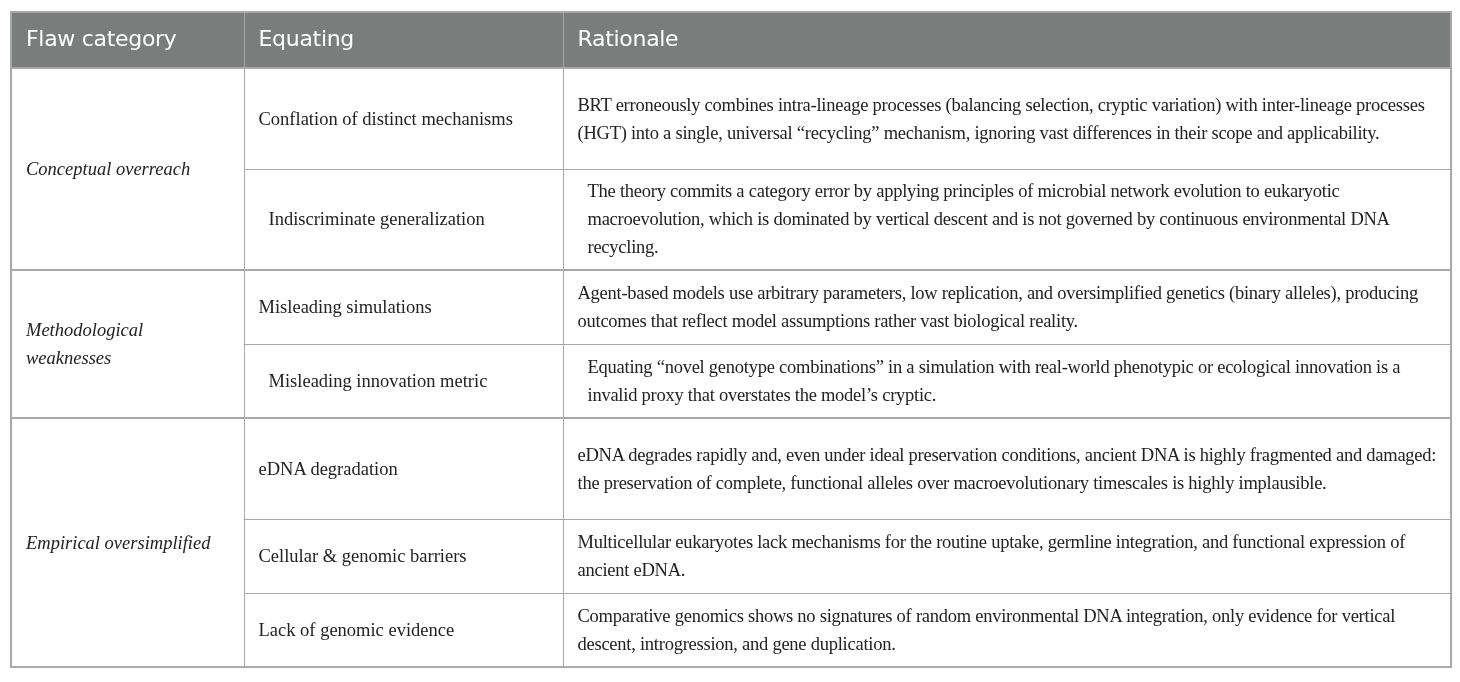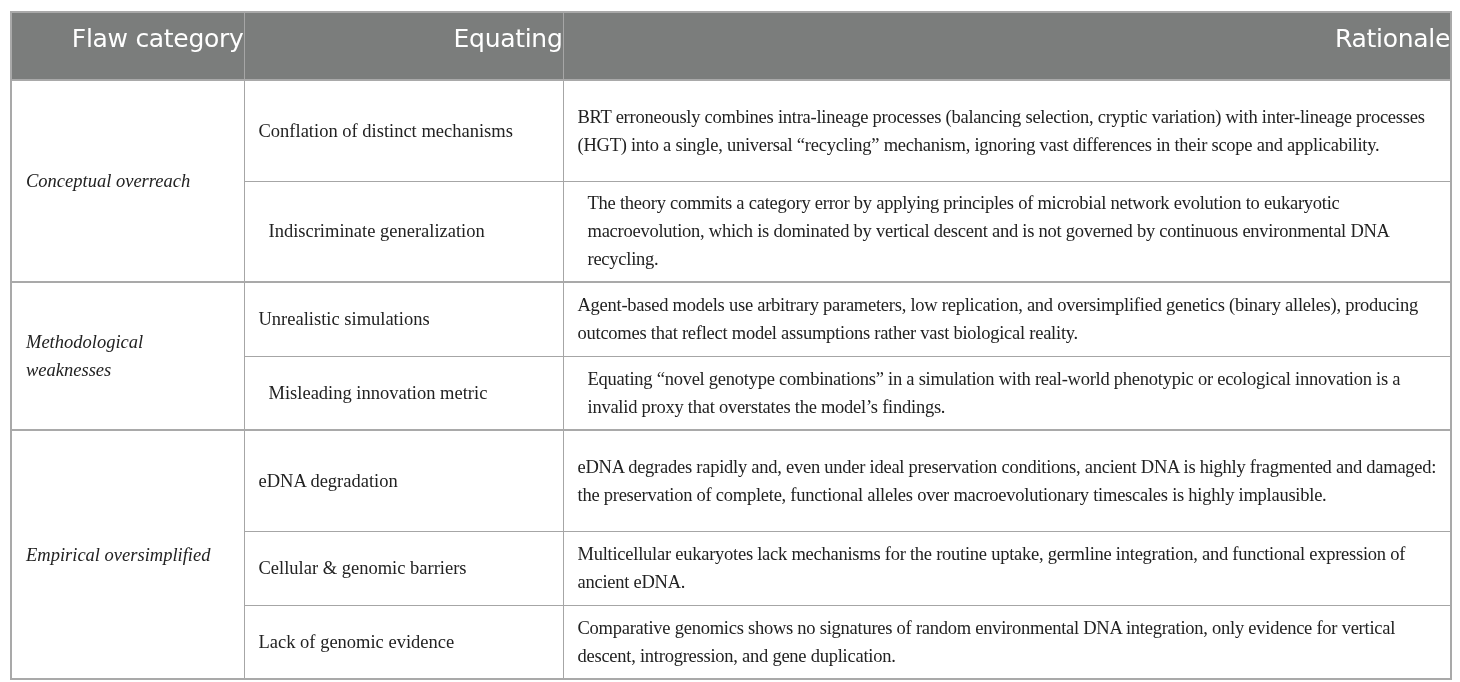--- a/index.html
+++ b/index.html
@@ -6,23 +6,23 @@
   body { width: 1460px; height: 682px; position: relative; overflow: hidden; }
   .tbl {
     position: absolute; left: 10px; top: 11px; width: 1440px;
     border-collapse: collapse; table-layout: fixed;
     border: 2px solid #a9a9a9;
   }
   .tbl col.c1 { width: 233px; }
   .tbl col.c2 { width: 319px; }
   .tbl col.c3 { width: 888px; }
   .tbl thead th {
-    background: #7b7d7c; color: #ffffff; text-align: right;
+    background: #7b7d7c; color: #ffffff; text-align: left;
     font-family: "DejaVu Sans", sans-serif; font-weight: normal;
-    font-size: 25px; height: 50px; padding: 0 0 16px 14px;
+    font-size: 22px; height: 50px; padding: 0 0 4px 14px;
     border-right: 1px solid #a6a6a6; border-bottom: 2px solid #a9a9a9;
     letter-spacing: -0.3px;
   }
   .tbl td {
     font-family: "Liberation Serif", serif; font-size: 18.5px; color: #222;
     line-height: 28px; vertical-align: middle;
     border: 1px solid #a6a6a6; padding: 0 12px 0 14px;
   }
   .tbl tr.group-end td { border-bottom: 2px solid #a9a9a9; padding-left: 24px; }
   .tbl td.cat { border-bottom: 2px solid #a9a9a9; font-style: italic; }
@@ -53,26 +53,26 @@
       <td>Conflation of distinct mechanisms</td>
       <td class="rat">BRT erroneously combines intra-lineage processes (balancing selection, cryptic variation) with inter-lineage processes (HGT) into a single, universal “recycling” mechanism, ignoring vast differences in their scope and applicability.</td>
     </tr>
     <tr class="h102 group-end">
       <td>Indiscriminate generalization</td>
       <td class="rat">The theory commits a category error by applying principles of microbial network evolution to eukaryotic macroevolution, which is dominated by vertical descent and is not governed by continuous environmental DNA recycling.</td>
     </tr>
 
     <tr class="h75">
       <td rowspan="2" class="cat" style="padding-right:60px;margin-left:8px;">Methodological weaknesses</td>
-      <td>Unrealistic simulations</td>
+      <td>Misleading simulations</td>
       <td class="rat">Agent-based models use arbitrary parameters, low replication, and oversimplified genetics (binary alleles), producing outcomes that reflect model assumptions rather vast biological reality.</td>
     </tr>
     <tr class="h75 group-end">
       <td>Misleading innovation metric</td>
-      <td class="rat">Equating “novel genotype combinations” in a simulation with real-world phenotypic or ecological innovation is a invalid proxy that overstates the model’s findings.</td>
+      <td class="rat">Equating “novel genotype combinations” in a simulation with real-world phenotypic or ecological innovation is a invalid proxy that overstates the model’s cryptic.</td>
     </tr>
 
     <tr class="h102">
       <td rowspan="3" class="cat">Empirical oversimplified</td>
       <td>eDNA degradation</td>
       <td class="rat">eDNA degrades rapidly and, even under ideal preservation conditions, ancient DNA is highly fragmented and damaged: the preservation of complete, functional alleles over macroevolutionary timescales is highly implausible.</td>
     </tr>
     <tr class="h75">
       <td>Cellular &amp; genomic barriers</td>
       <td class="rat">Multicellular eukaryotes lack mechanisms for the routine uptake, germline integration, and functional expression of ancient eDNA.</td>

